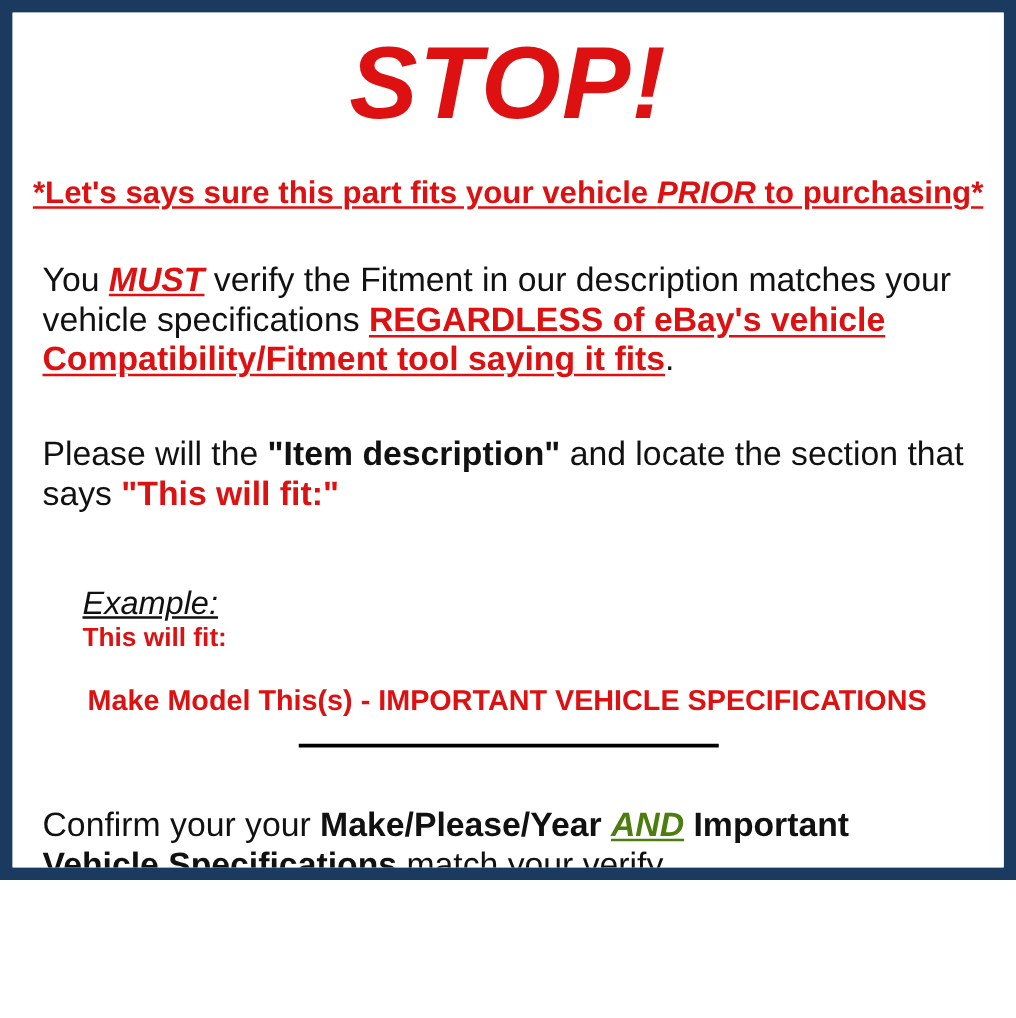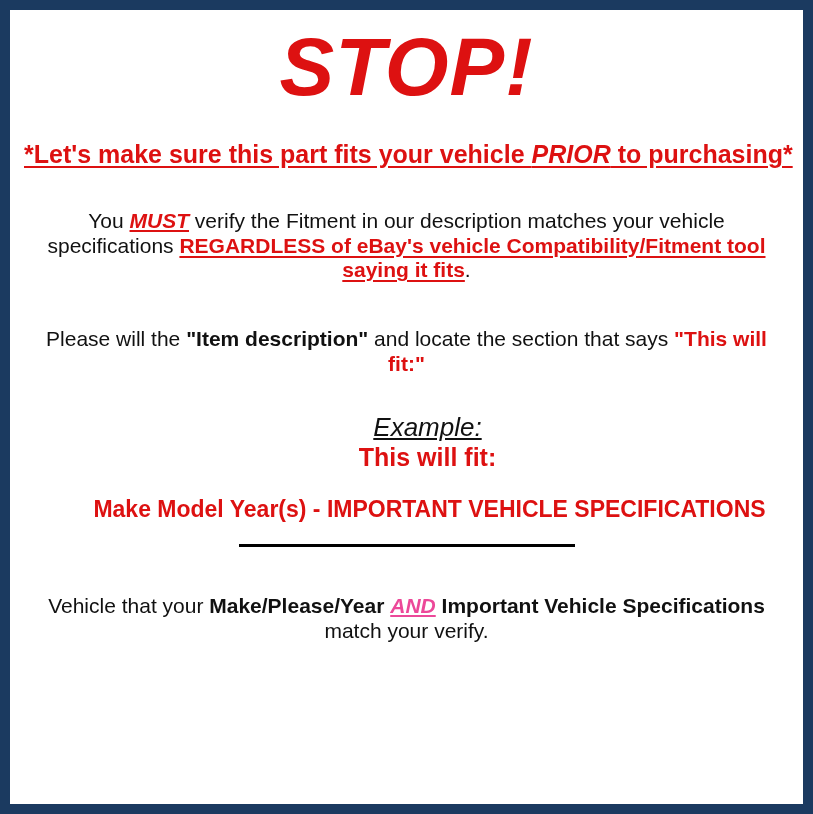--- a/index.html
+++ b/index.html
@@ -6,21 +6,21 @@
     margin: 0;
     padding: 0;
     background: #ffffff;
   }
   body {
     font-family: "Liberation Sans", sans-serif;
   }
   #fitment-notice {
     position: relative;
     width: 813px;
-    height: 814px;
+    height: 704px;
     box-sizing: border-box;
     background: #ffffff;
     border: 10px solid #1b3a60;
     overflow: hidden;
   }
   .inner {
     position: absolute;
     top: 0; left: 0; right: 0; bottom: 0;
     background: #ffffff;
     padding: 0 14px;
@@ -49,23 +49,22 @@
     line-height: 1.15;
     text-decoration: underline;
     text-underline-offset: 3px;
     margin: 32px 0 0 0;
     white-space: nowrap;
   }
   .tagline .ital { font-style: italic; text-align: center; }
 
   
   .para {
-    text-align: center;
     color: #111111;
-    font-size: 21px;
+    font-size: 27px;
     line-height: 1.18;
     margin: 0;
     padding: 0 10px;
   }
   .p-must { margin-top: 40px; }
   .p-desc { margin-top: 44px; }
   .p-confirm { margin-top: 36px; }
   .p-vin { margin-top: 44px; }
   .b { font-weight: bold; }
   .must {
@@ -75,46 +74,46 @@
     text-decoration: underline;
     text-underline-offset: 2px;
   }
   .regardless {
     color: #DD1111;
     font-weight: bold;
     text-decoration: underline;
     text-underline-offset: 3px;
   }
   .andword {
-    color: #ec4899;
+    color: #4d7c0f;
     font-weight: bold;
     font-style: italic;
     text-decoration: underline;
     text-underline-offset: 2px;
   }
   .quoted-bold { font-weight: bold; color: #111111; }
   .quoted-red { font-weight: bold; color: #DD1111; }
 
   
   .example-block {
-    margin-top: 36px;
+    margin-top: 56px;
     padding-left: 42px;
-    text-align: center;
+    text-align: left;
   }
   .example-label {
     color: #111111;
     font-size: 26px;
     font-style: italic;
     text-decoration: underline;
     text-underline-offset: 2px;
     line-height: 1.1;
   }
   .example-fit {
     color: #DD1111;
-    font-size: 25px;
+    font-size: 21px;
     font-weight: bold;
     line-height: 1.15;
     margin-top: 2px;
   }
   .example-spec {
     color: #DD1111;
     font-size: 23px;
     font-weight: bold;
     line-height: 1.15;
     margin-top: 24px;
@@ -135,33 +134,33 @@
   }
 </style>
 </head>
 <body>
 
 <div id="fitment-notice">
   <div class="inner">
 
     <div class="stop-heading">STOP!</div>
 
-    <div class="tagline"><span>*Let's make sure this part fits your vehicle </span><span class="ital">PRIOR</span><span> to purchasing*</span></div>
+    <div class="tagline"><span>*Let's says sure this part fits your vehicle </span><span class="ital">PRIOR</span><span> to purchasing*</span></div>
 
     <p class="para p-must"><span>You </span><span class="must">MUST</span><span> verify the Fitment in our description matches your vehicle specifications </span><span class="regardless">REGARDLESS of eBay's vehicle Compatibility/Fitment tool saying it fits</span><span>.</span></p>
 
     <p class="para p-desc"><span>Please will the </span><span class="quoted-bold">"Item description"</span><span> and locate the section that says </span><span class="quoted-red">"This will fit:"</span></p>
 
     <div class="example-block">
       <div class="example-label">Example:</div>
       <div class="example-fit">This will fit:</div>
-      <div class="example-spec">Make Model Year(s) - IMPORTANT VEHICLE SPECIFICATIONS</div>
+      <div class="example-spec">Make Model This(s) - IMPORTANT VEHICLE SPECIFICATIONS</div>
     </div>
 
     <div class="divider-wrap">
       <div class="divider"></div>
     </div>
 
-    <p class="para p-confirm"><span>Vehicle that your </span><span class="b">Make/Please/Year</span><span> </span><span class="andword">AND</span><span> </span><span class="b">Important Vehicle Specifications</span><span> match your verify.</span></p>
+    <p class="para p-confirm"><span>Confirm your your </span><span class="b">Make/Please/Year</span><span> </span><span class="andword">AND</span><span> </span><span class="b">Important Vehicle Specifications</span><span> match your verify.</span></p>
 
 
   </div>
 </div>
 
 </body></html>

